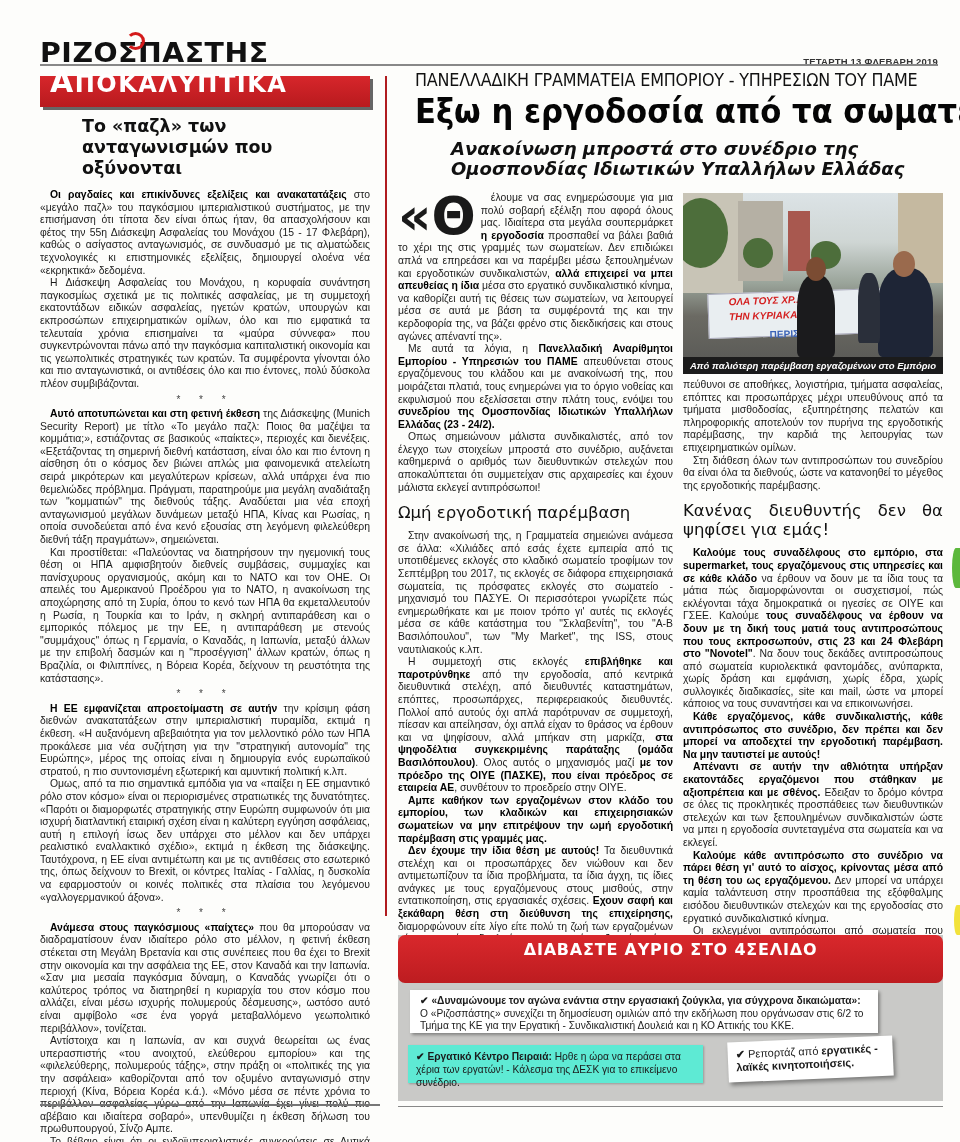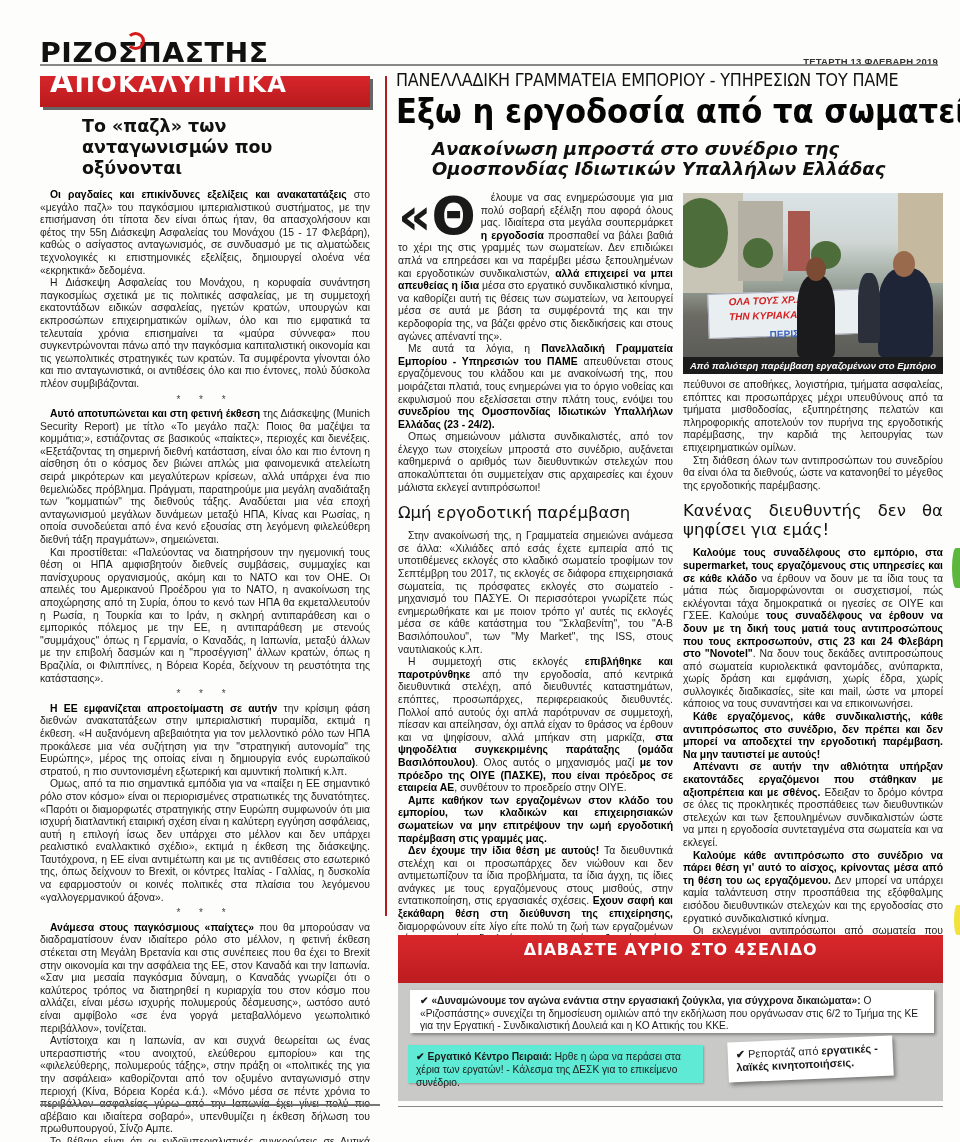--- a/index.html
+++ b/index.html
@@ -20,21 +20,21 @@
 
     .body-text { font-size: 10.4px; line-height: 12.6px; text-align: justify; color: #1a1a1a; }
     .body-text p { text-indent: 10px; }
     .body-text b { font-weight: bold; color: #000; }
     .left-body { margin-top: 10px; }
     .stars { text-align: center; font-size: 10px; color: #444; letter-spacing: 8px; margin: 3px 0 2px 0; }
     .bottom-rule-left { position: absolute; left: 40px; top: 1104px; width: 340px; height: 2px; background: #777; }
 
     .vrule { position: absolute; left: 385px; top: 76px; width: 2px; height: 840px; background: #b01c20; }
 
-    .col-right { position: absolute; left: 396px; top: 70px; width: 545px; }
+    .col-right { position: absolute; left: 415px; top: 70px; width: 545px; }
     .kicker { font-family: "DejaVu Sans", sans-serif; font-size: 17px; font-weight: normal; color: #111; letter-spacing: -0.2px; transform: scaleX(0.94); transform-origin: left; white-space: nowrap; }
     .main-title { font-family: "DejaVu Sans", sans-serif; font-size: 33px; font-weight: 900; color: #050505; margin-top: 3px; line-height: 38px; white-space: nowrap; transform: scaleX(0.93); transform-origin: left; }
     .subtitle { font-family: "DejaVu Sans", sans-serif; font-size: 18px; font-weight: bold; font-style: italic; line-height: 20px; margin-top: 8px; padding-left: 36px; color: #111; }
 
     .art-col1 { position: absolute; left: 398px; top: 192px; width: 275px; }
     .art-col2 { position: absolute; left: 683px; top: 379px; width: 260px; }
     .dropcap-wrap { position: relative; }
     .dropcap { float: left; font-family: "DejaVu Sans", sans-serif; font-weight: 900; font-size: 52px; line-height: 44px; margin-right: 5px; margin-top: 2px; }
     .dropcap-wrap p:first-child { text-indent: 0; }
     .subhead { font-family: "DejaVu Sans", sans-serif; font-weight: normal; font-size: 16.5px; line-height: 19px; margin: 9px 0 8px 0; color: #111; }
@@ -43,22 +43,22 @@
     .photo .bldg { position: absolute; background: #b9b2a3; }
     .photo .tree { position: absolute; border-radius: 50%; background: #4d6e3b; }
     .photo .banner { position: absolute; left: 25px; top: 98px; width: 175px; height: 45px; background: #e9eef1; border: 1px solid #aab; transform: rotate(-2deg); }
     .photo .banner span { display: block; color: #d42020; font-weight: bold; font-size: 10px; font-style: italic; padding: 2px 20px; }
     .photo .banner span.blue { color: #3b63b7; font-style: normal; font-size: 10px; padding-top: 6px; padding-left: 60px; }
     .photo .person { position: absolute; background: #1b1b1d; border-radius: 40% 40% 8% 8%; }
     .photo .head { position: absolute; border-radius: 50%; background: #9a6a4d; }
     .caption { position: absolute; left: 683px; top: 357px; width: 260px; height: 17px; background: #1b1b1b; color: #fff; font-size: 9.5px; font-style: italic; font-weight: bold; display: flex; align-items: center; justify-content: center; }
 
     .promo { position: absolute; left: 398px; top: 935px; width: 545px; height: 166px; background: #c9c9c7; }
-    .promo-head { background: linear-gradient(#d9282c, #bd1c20); color: #fff; height: 48px; text-align: center; font-family: "DejaVu Sans", sans-serif; font-weight: bold; font-size: 16px; line-height: 19px; padding-top: 5px; letter-spacing: 0.8px; }
-    .promo-box1 { position: absolute; left: 12px; top: 55px; width: 524px; height: 43px; background: #fff; padding: 5px 10px; font-size: 10.2px; line-height: 12.5px; box-shadow: 2px 2px 3px rgba(0,0,0,0.35); }
+    .promo-head { background: linear-gradient(#d9282c, #bd1c20); color: #fff; height: 48px; text-align: center; font-family: "DejaVu Sans", sans-serif; font-weight: bold; font-size: 16px; line-height: 19px; padding-top: 5px; letter-spacing: 0.8px; border-radius: 7px; }
+    .promo-box1 { position: absolute; left: 12px; top: 55px; width: 468px; height: 43px; background: #fff; padding: 5px 10px; font-size: 10.2px; line-height: 12.5px; box-shadow: 2px 2px 3px rgba(0,0,0,0.35); }
     .promo-box2 { position: absolute; left: 10px; top: 110px; width: 295px; height: 38px; background: #5eead4; padding: 5px 8px; font-size: 10.2px; line-height: 13px; box-shadow: 1px 1px 2px rgba(0,0,0,0.25); }
     .promo-box3 { position: absolute; left: 330px; top: 104px; width: 165px; height: 40px; background: #fff; padding: 6px 8px; font-size: 11px; line-height: 13px; transform: rotate(-2.5deg); box-shadow: 2px 3px 4px rgba(0,0,0,0.4); }
     .check { font-weight: bold; }
     .bottom-rule-right { position: absolute; left: 398px; top: 1106px; width: 545px; height: 1px; background: #888; }
 
     .edge-blob { position: absolute; right: 0; border-radius: 50% 0 0 50%; }
   </style>
 </head>
 <body>
 
@@ -100,21 +100,21 @@
   <div class="kicker">ΠΑΝΕΛΛΑΔΙΚΗ ΓΡΑΜΜΑΤΕΙΑ ΕΜΠΟΡΙΟΥ - ΥΠΗΡΕΣΙΩΝ ΤΟΥ ΠΑΜΕ</div>
   <h1 class="main-title">Εξω η εργοδοσία από τα σωματεία!</h1>
   <div class="subtitle">Ανακοίνωση μπροστά στο συνέδριο της Ομοσπονδίας Ιδιωτικών Υπαλλήλων Ελλάδας</div>
 </div>
 
 <div class="art-col1 body-text">
   <div class="dropcap-wrap">
     <span class="dropcap">«Θ</span>
     <p>έλουμε να σας ενημερώσουμε για μια πολύ σοβαρή εξέλιξη που αφορά όλους μας. Ιδιαίτερα στα μεγάλα σουπερμάρκετ <b>η εργοδοσία</b> προσπαθεί να βάλει βαθιά το χέρι της στις γραμμές των σωματείων. Δεν επιδιώκει απλά να επηρεάσει και να παρέμβει μέσω ξεπουλημένων και εργοδοτικών συνδικαλιστών, <b>αλλά επιχειρεί να μπει απευθείας η ίδια</b> μέσα στο εργατικό συνδικαλιστικό κίνημα, να καθορίζει αυτή τις θέσεις των σωματείων, να λειτουργεί μέσα σε αυτά με βάση τα συμφέροντά της και την κερδοφορία της, να βάζει φρένο στις διεκδικήσεις και στους αγώνες απέναντί της».</p>
   </div>
-  <p>Με αυτά τα λόγια, η <b>Πανελλαδική Γραμματεία Εμπορίου - Υπηρεσιών του ΠΑΜΕ</b> απευθύνεται στους εργαζόμενους του κλάδου και με ανακοίνωσή της, που μοιράζεται πλατιά, τους ενημερώνει για το όργιο νοθείας και εκφυλισμού που εξελίσσεται στην πλάτη τους, ενόψει του <b>συνεδρίου της Ομοσπονδίας Ιδιωτικών Υπαλλήλων Ελλάδας (23 - 24/2).</b></p>
+  <p>Με αυτά τα λόγια, η <b>Πανελλαδική Αναρίθμητοι Εμπορίου - Υπηρεσιών του ΠΑΜΕ</b> απευθύνεται στους εργαζόμενους του κλάδου και με ανακοίνωσή της, που μοιράζεται πλατιά, τους ενημερώνει για το όργιο νοθείας και εκφυλισμού που εξελίσσεται στην πλάτη τους, ενόψει του <b>συνεδρίου της Ομοσπονδίας Ιδιωτικών Υπαλλήλων Ελλάδας (23 - 24/2).</b></p>
   <p>Οπως σημειώνουν μάλιστα συνδικαλιστές, από τον έλεγχο των στοιχείων μπροστά στο συνέδριο, αυξάνεται καθημερινά ο αριθμός των διευθυντικών στελεχών που αποκαλύπτεται ότι συμμετείχαν στις αρχαιρεσίες και έχουν μάλιστα εκλεγεί αντιπρόσωποι!</p>
   <h3 class="subhead">Ωμή εργοδοτική παρέμβαση</h3>
   <p>Στην ανακοίνωσή της, η Γραμματεία σημειώνει ανάμεσα σε άλλα: «Χιλιάδες από εσάς έχετε εμπειρία από τις υποτιθέμενες εκλογές στο κλαδικό σωματείο τροφίμων τον Σεπτέμβρη του 2017, τις εκλογές σε διάφορα επιχειρησιακά σωματεία, τις πρόσφατες εκλογές στο σωματείο - μηχανισμό του ΠΑΣΥΕ. Οι περισσότεροι γνωρίζετε πώς ενημερωθήκατε και με ποιον τρόπο γι' αυτές τις εκλογές μέσα σε κάθε κατάστημα του "Σκλαβενίτη", του "Α-Β Βασιλόπουλου", των "My Market", της ISS, στους ναυτιλιακούς κ.λπ.</p>
   <p>Η συμμετοχή στις εκλογές <b>επιβλήθηκε και παροτρύνθηκε</b> από την εργοδοσία, από κεντρικά διευθυντικά στελέχη, από διευθυντές καταστημάτων, επόπτες, προσωπάρχες, περιφερειακούς διευθυντές. Πολλοί από αυτούς όχι απλά παρότρυναν σε συμμετοχή, πίεσαν και απείλησαν, όχι απλά είχαν το θράσος να έρθουν και να ψηφίσουν, αλλά μπήκαν στη μαρκίζα, <b>στα ψηφοδέλτια συγκεκριμένης παράταξης (ομάδα Βασιλόπουλου)</b>. Ολος αυτός ο μηχανισμός μαζί <b>με τον πρόεδρο της ΟΙΥΕ (ΠΑΣΚΕ), που είναι πρόεδρος σε εταιρεία ΑΕ</b>, συνθέτουν το προεδρείο στην ΟΙΥΕ.</p>
   <p><b>Αμπε καθήκον των εργαζομένων στον κλάδο του εμπορίου, των κλαδικών και επιχειρησιακών σωματείων να μην επιτρέψουν την ωμή εργοδοτική παρέμβαση στις γραμμές μας.</b></p>
   <p><b>Δεν έχουμε την ίδια θέση με αυτούς!</b> Τα διευθυντικά στελέχη και οι προσωπάρχες δεν νιώθουν και δεν αντιμετωπίζουν τα ίδια προβλήματα, τα ίδια άγχη, τις ίδιες ανάγκες με τους εργαζόμενους στους μισθούς, στην εντατικοποίηση, στις εργασιακές σχέσεις. <b>Εχουν σαφή και ξεκάθαρη θέση στη διεύθυνση της επιχείρησης,</b> διαμορφώνουν είτε λίγο είτε πολύ τη ζωή των εργαζομένων μέσα στο χώρο δουλειάς, που μπορεί να ξεκινά από το μισθό και το ωράριο, έως τις βάρδιες εργασίας και τις μεταθέσεις, κάνουν απολύσεις, προχωρούν σε αξιολογήσεις εργαζομένων, <b>είναι η ραχοκοκαλιά της εργοδοσίας</b>.</p>
   <p>Δεκάδες κεντρικά διευθυντικά στελέχη συμμετείχαν στις αρχαιρεσίες αυτών των μηχανισμών, ψήφισαν και εκλέχτηκαν, <b>έπαιξαν καθοριστικό ρόλο στις πιέσεις και στις απειλές απέναντι σε εργαζόμενους</b>. Αναρίθμητοι διευθυντές σε καταστήματα, περιφερειακοί διευθυντές, υ-</p>
 </div>
 
 <div class="photo">

